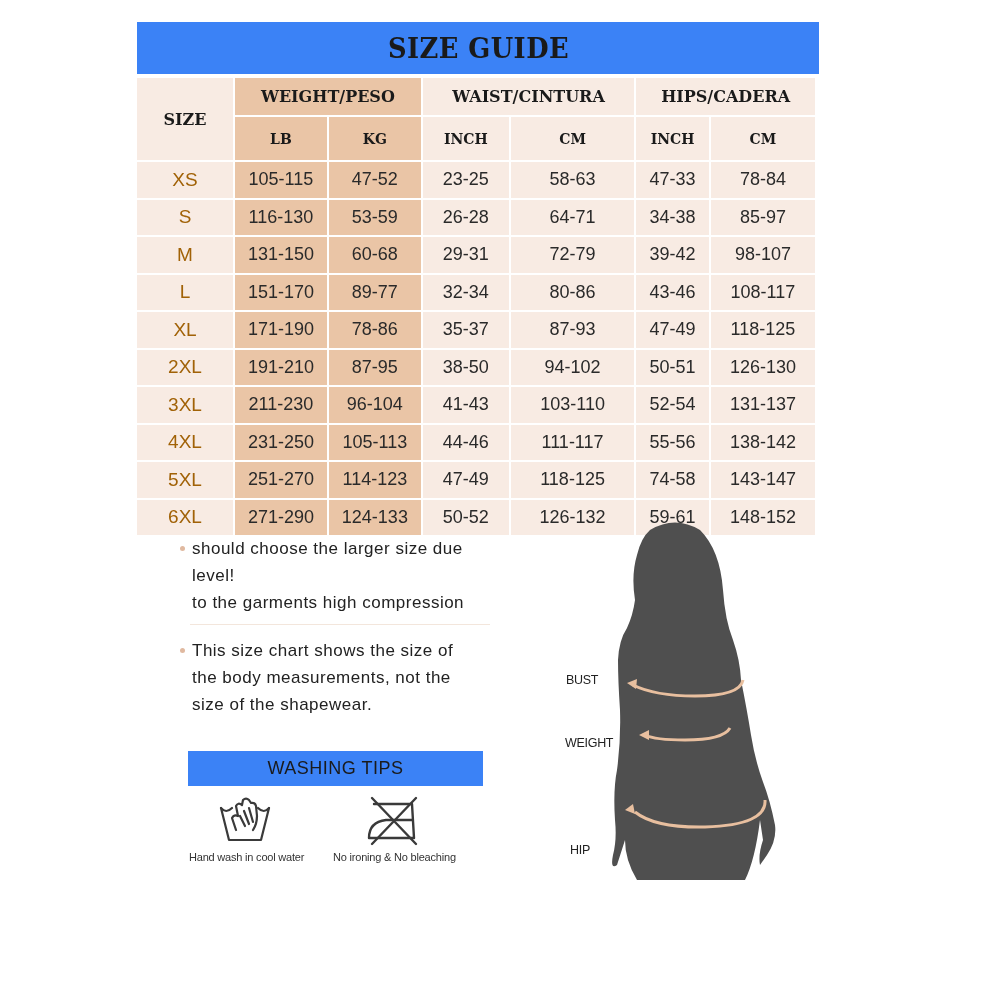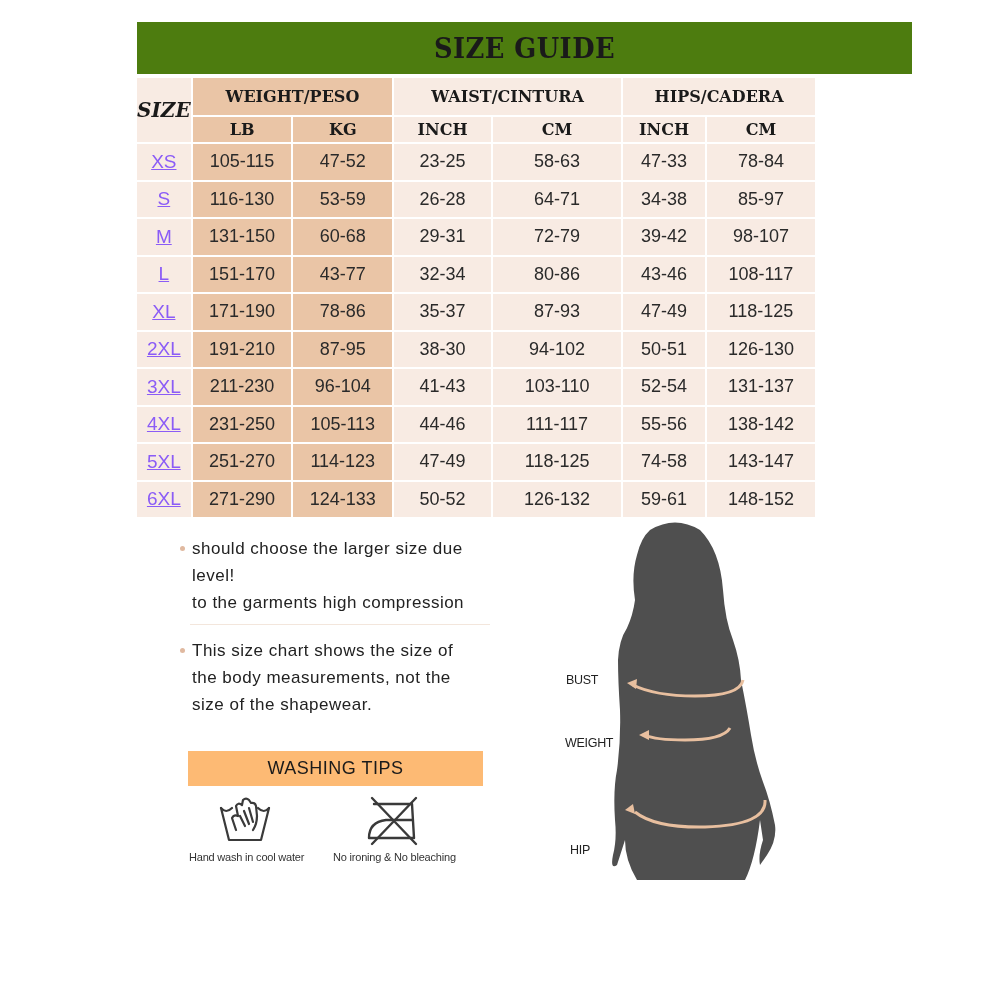--- a/index.html
+++ b/index.html
@@ -1,37 +1,37 @@
 <!DOCTYPE html>
 <html><head>
 <meta charset="utf-8">
 <style>
   html, body { margin:0; padding:0; background:#ffffff; }
   body { width:1000px; height:1000px; position:relative; overflow:hidden; font-family:"Liberation Sans", sans-serif; color:#222; }
 
-  .title-bar { position:absolute; left:137px; top:22px; width:775px; height:52px; background:#4d7c0f; display:flex; align-items:center; justify-content:center; }
+  .title-bar { position:absolute; left:137px; top:22px; width:682px; height:52px; background:#3b82f6; display:flex; align-items:center; justify-content:center; }
   .title-bar h1 { margin:0; font-family:"DejaVu Serif", serif; font-weight:bold; font-size:28px; letter-spacing:0.5px; color:#1a1a1a; transform:scaleX(0.92); }
 
   table.size { position:absolute; left:137px; top:78px; width:682px; border-collapse:separate; border-spacing:2px; background:#ffffff; margin:-2px; }
   table.size td, table.size th { background:#f8ebe3; text-align:center; padding:0; }
   table.size th { font-family:"DejaVu Serif", serif; font-weight:bold; color:#1a1a1a; }
   .grp th { height:37px; font-size:16px; }
-  .sub th { height:25px; font-size:16px; }
-  th.sizecol { font-size:20px; width:52px;font-style:italic; }
+  .sub th { height:43px; font-size:14px; }
+  th.sizecol { font-size:16px; width:96px; }
   table.size td { height:35.5px; font-size:18px; color:#2a2a2a; }
-  table.size td.sizelbl { font-size:19px; color:#8b5cf6;text-decoration:underline; }
+  table.size td.sizelbl { font-size:19px; color:#a16207; }
   .w { background:#eac5a6 !important; }
   .r td { }
 
   .notes { position:absolute; left:178px; top:535px; width:330px; }
   .note { position:relative; padding-left:14px; font-size:17px; line-height:27px; letter-spacing:0.5px; color:#222; }
   .note .dot { position:absolute; left:2px; top:11px; width:5px; height:5px; border-radius:50%; background:#e0b9a0; }
   .sep { height:1px; background:#f3e6dc; margin:8px 0 12px 12px; width:300px; }
 
-  .wash-bar { position:absolute; left:188px; top:751px; width:295px; height:35px; background:#fdba74; display:flex; align-items:center; justify-content:center; font-size:18px; letter-spacing:0.5px; color:#1a1a1a; }
+  .wash-bar { position:absolute; left:188px; top:751px; width:295px; height:35px; background:#3b82f6; display:flex; align-items:center; justify-content:center; font-size:18px; letter-spacing:0.5px; color:#1a1a1a; }
   .wash-icon { position:absolute; }
   .wash-label { position:absolute; font-size:11px; color:#333; white-space:nowrap; letter-spacing:-0.2px; }
 
   .figure { position:absolute; left:555px; top:520px; width:240px; height:360px; }
   .body-label { position:absolute; font-size:12.5px; color:#222; letter-spacing:-0.3px; }
 </style>
 </head>
 <body>
 
 <div class="title-bar">
@@ -79,40 +79,40 @@
         <td class="w">131-150</td>
         <td class="w">60-68</td>
         <td>29-31</td>
         <td>72-79</td>
         <td>39-42</td>
         <td>98-107</td>
       </tr>
       <tr class="r">
         <td class="sizelbl">L</td>
         <td class="w">151-170</td>
-        <td class="w">43-77</td>
+        <td class="w">89-77</td>
         <td>32-34</td>
         <td>80-86</td>
         <td>43-46</td>
         <td>108-117</td>
       </tr>
       <tr class="r">
         <td class="sizelbl">XL</td>
         <td class="w">171-190</td>
         <td class="w">78-86</td>
         <td>35-37</td>
         <td>87-93</td>
         <td>47-49</td>
         <td>118-125</td>
       </tr>
       <tr class="r">
         <td class="sizelbl">2XL</td>
         <td class="w">191-210</td>
         <td class="w">87-95</td>
-        <td>38-30</td>
+        <td>38-50</td>
         <td>94-102</td>
         <td>50-51</td>
         <td>126-130</td>
       </tr>
       <tr class="r">
         <td class="sizelbl">3XL</td>
         <td class="w">211-230</td>
         <td class="w">96-104</td>
         <td>41-43</td>
         <td>103-110</td>

